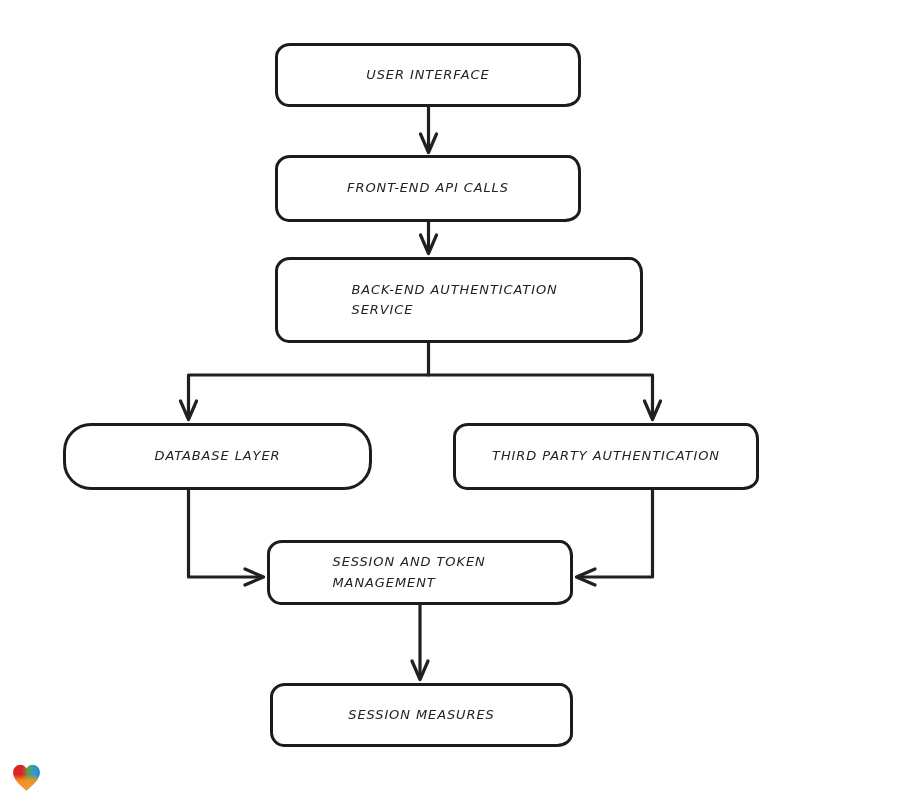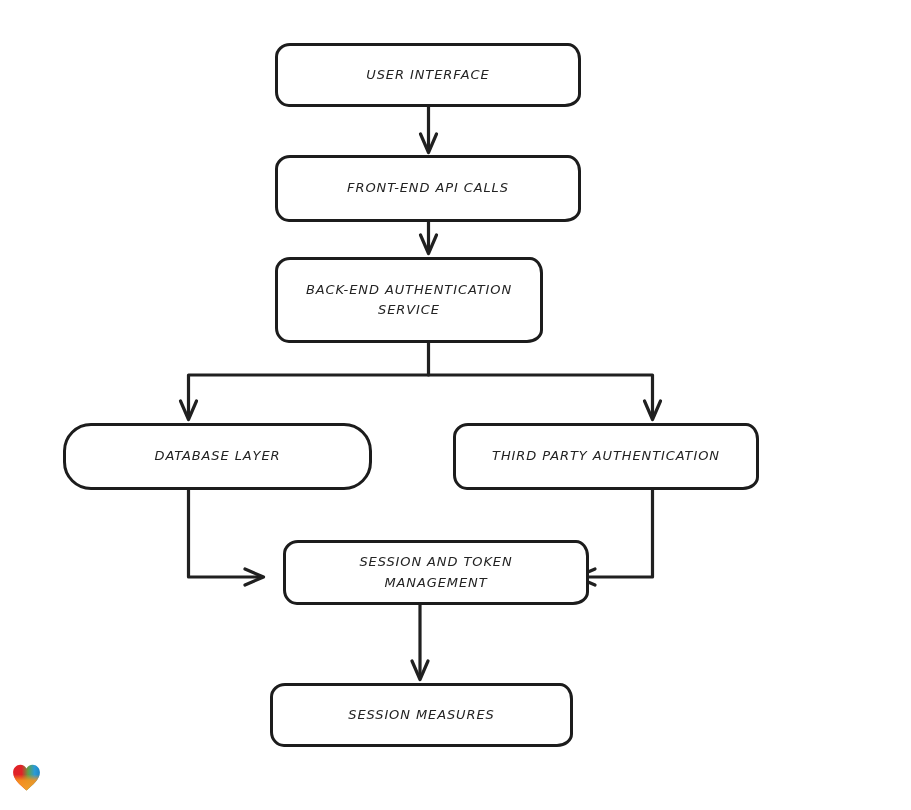--- a/index.html
+++ b/index.html
@@ -26,37 +26,37 @@
   }
   .node {
     position: absolute;
     box-sizing: border-box;
     background: #ffffff;
     border: 3.6px solid #1c1c1c;
     border-radius: 15px 13px 16px 14px / 14px 16px 13px 15px;
     display: flex;
     align-items: center;
     justify-content: center;
-    text-align: center;
+    text-align: left;
     padding: 4px 16px;
   }
   .node .lbl {
     font-style: italic;
     font-size: 13px;
     letter-spacing: 0.9px;
     line-height: 1.55;
     color: #232323;
     white-space: normal;
   }
   .n1 { left: 275px; top:  43px; width: 306px; height: 64px; }
   .n2 { left: 275px; top: 155px; width: 306px; height: 67px; }
-  .n3 { left: 275px; top: 257px; width: 268px; height: 86px; }
+  .n3 { left: 275px; top: 257px; width: 368px; height: 86px; }
   .n4 { left:  63px; top: 423px; width: 309px; height: 67px; border-radius: 28px; }
   .n5 { left: 453px; top: 423px; width: 306px; height: 67px; }
-  .n6 { left: 283px; top: 540px; width: 306px; height: 65px; }
+  .n6 { left: 267px; top: 540px; width: 306px; height: 65px; }
   .n7 { left: 270px; top: 683px; width: 303px; height: 64px; }
   .n3 .lbl { max-width: 215px; }
   .n6 .lbl { max-width: 175px; }
   .logo {
     position: absolute;
     left: 10px; top: 761px;
     width: 33px; height: 33px;
   }
 </style>
 </head>

